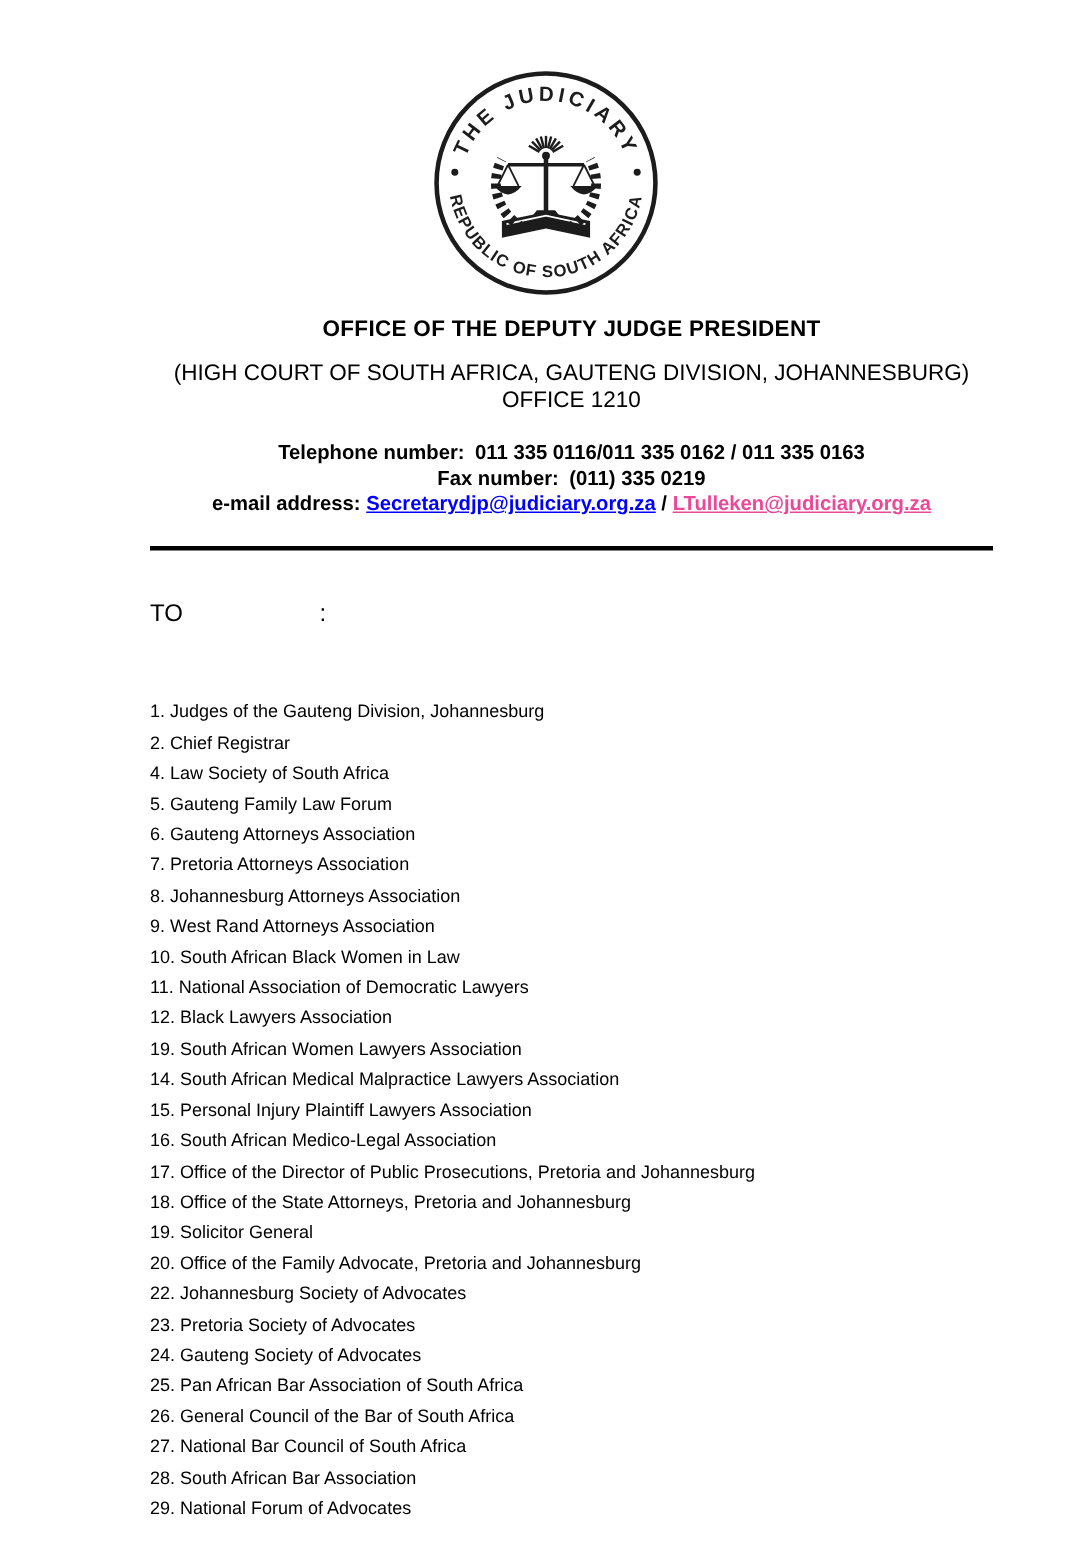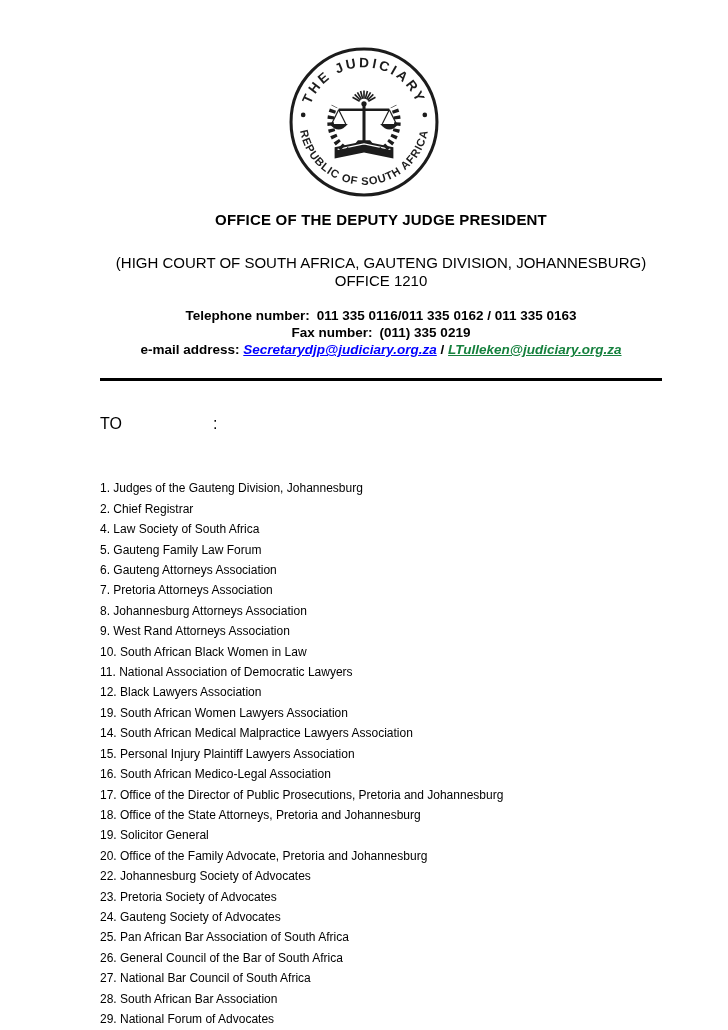--- a/index.html
+++ b/index.html
@@ -25,21 +25,21 @@
   .logo-wrap svg { display: block; }
   .doc-title {
     margin-top: 13px;
     text-align: center;
     font-size: 15px;
     font-weight: bold;
     line-height: 18px;
     letter-spacing: 0.2px;
   }
   .subtitle-block {
-    margin-top: 25px;
+    margin-top: 11px;
     text-align: center;
     font-size: 15px;
     line-height: 18px;
   }
   .contact-block {
     margin-top: 17px;
     text-align: center;
     font-size: 13.5px;
     font-weight: bold;
     line-height: 17px;
@@ -145,23 +145,23 @@
 
     <div class="contact-block">
       <div>
         <span class="label">Telephone number:</span><span class="gap"></span><span class="value">011 335 0116/011 335 0162 / 011 335 0163</span>
       </div>
       <div>
         <span class="label">Fax number:</span><span class="gap"></span><span class="value">(011) 335 0219</span>
       </div>
       <div>
         <span class="label">e-mail address:</span>
-        <a class="email-link" style="color: rgb(0, 0, 255); font-style: italic;">Secretarydjp@judiciary.org.za</a>
+        <a class="email-link" style="color: rgb(0, 0, 255);">Secretarydjp@judiciary.org.za</a>
         <span>/</span>
-        <a class="email-link" style="color: #15803d; font-style: italic;">LTulleken@judiciary.org.za</a>
+        <a class="email-link" style="color: #ec4899;">LTulleken@judiciary.org.za</a>
       </div>
     </div>
 
     <div class="divider-rule" style="background: rgb(0, 0, 0);"></div>
 
     <div class="to-row">
       <span>TO</span>
       <span class="colon">:</span>
     </div>
 

